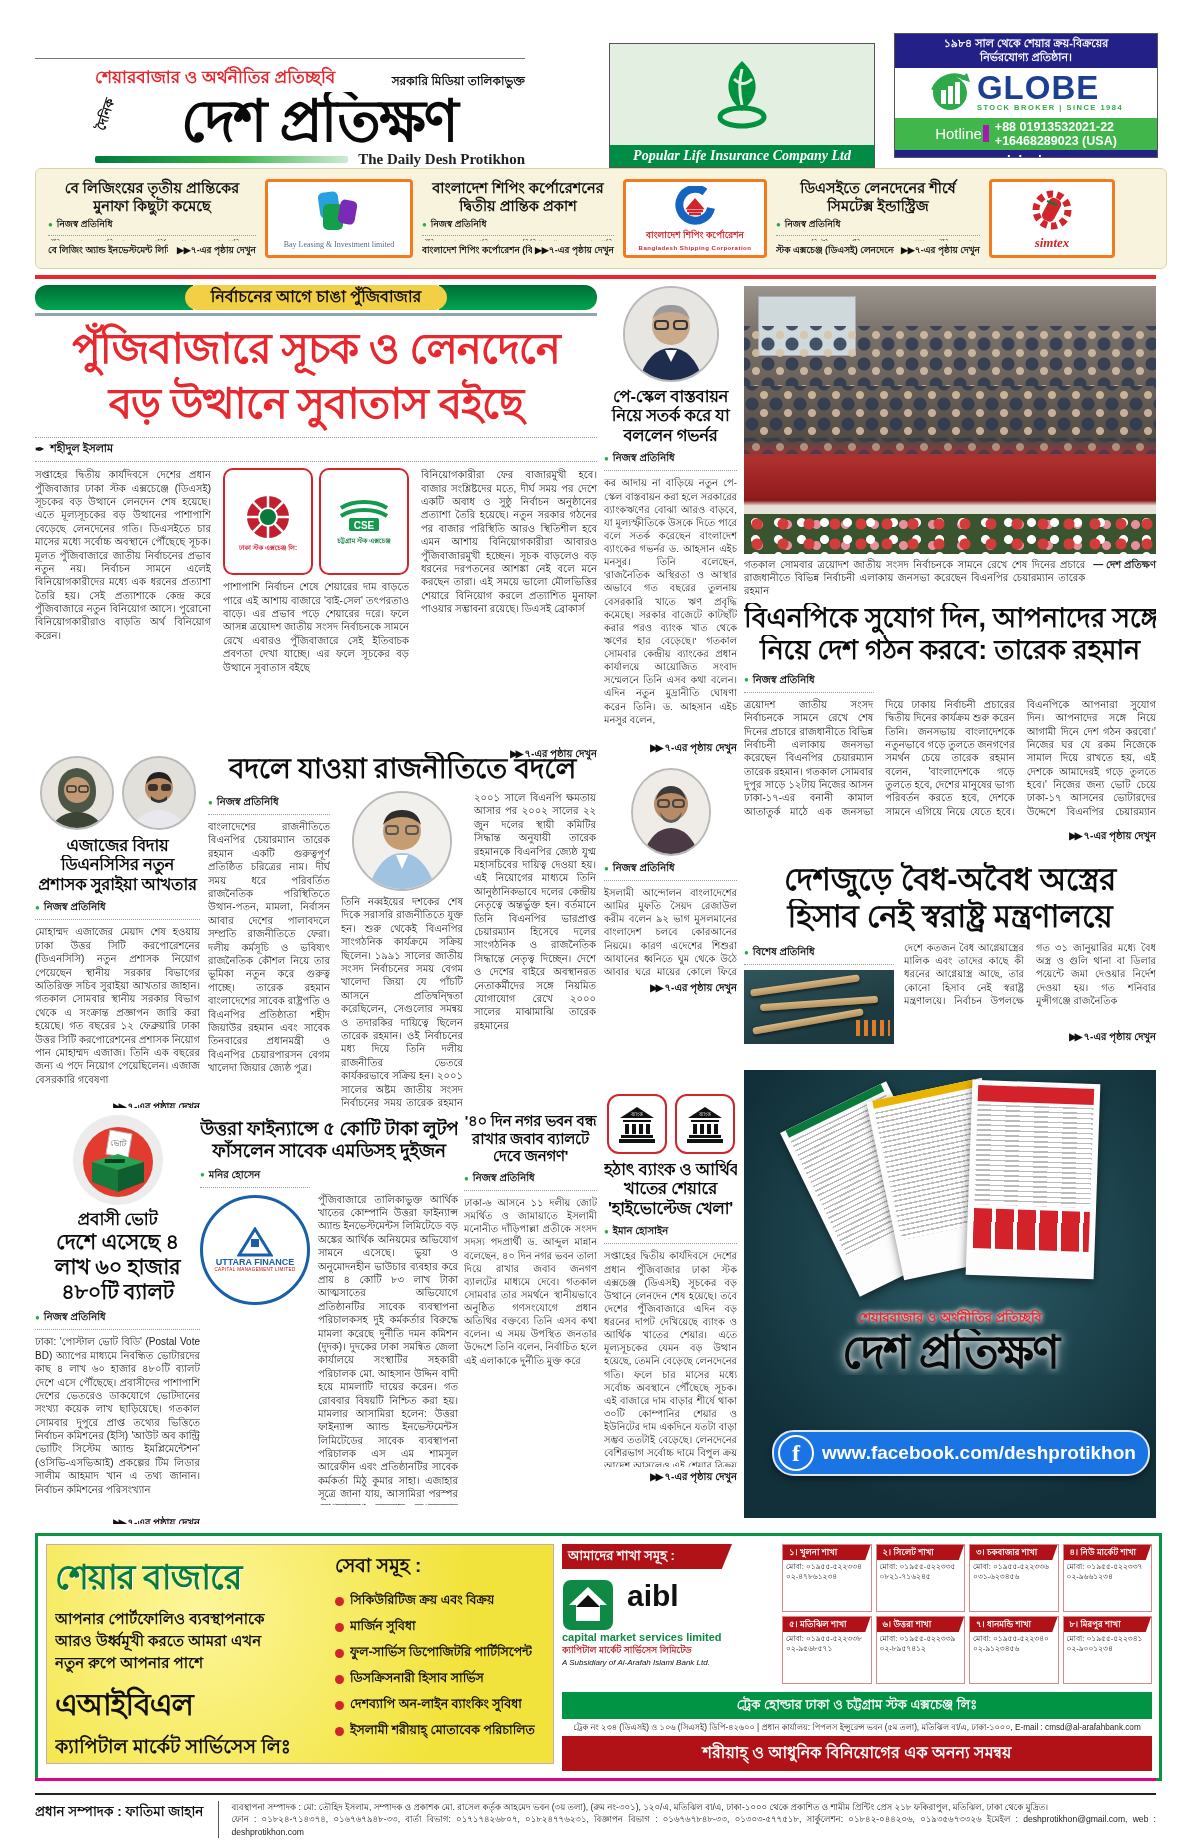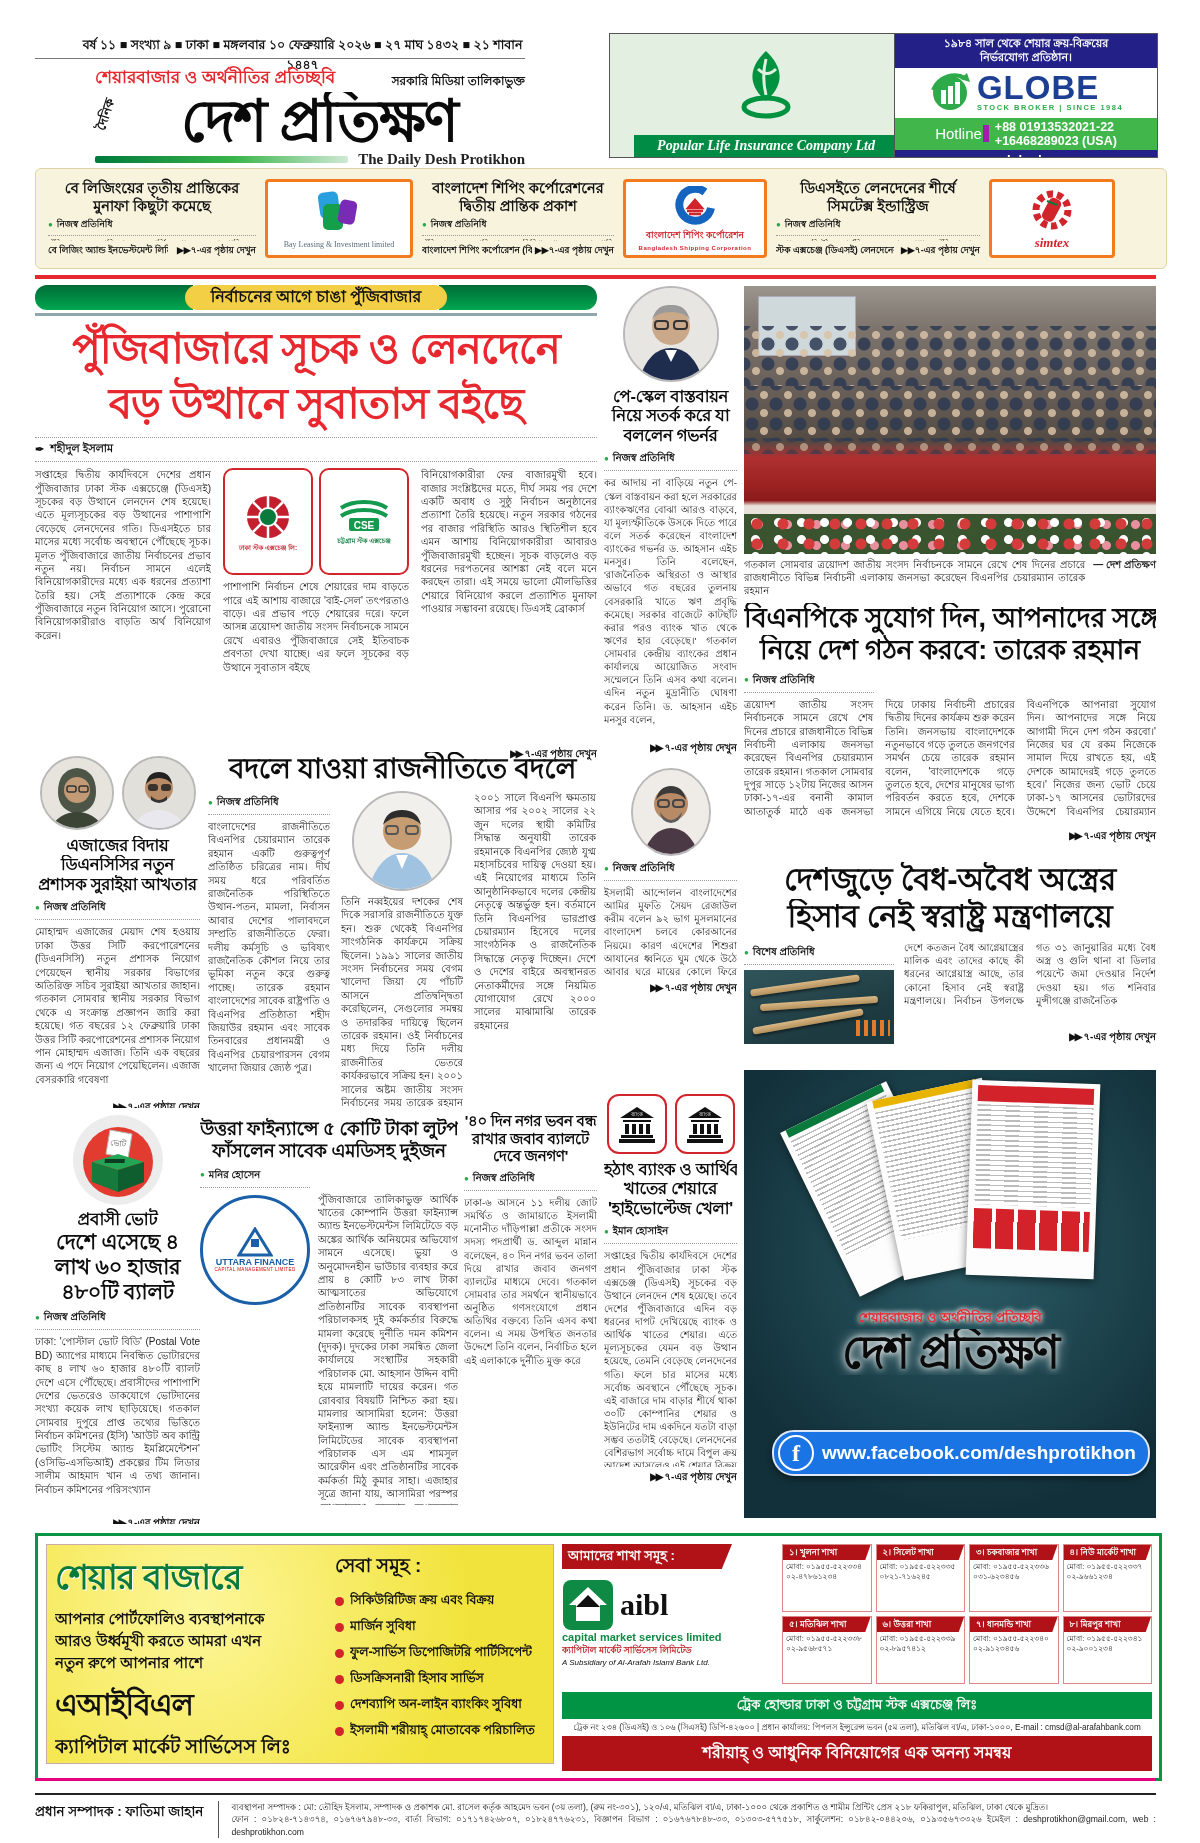--- a/index.html
+++ b/index.html
@@ -114,39 +114,38 @@
   
   .footer{border-top:2.5px solid #222;display:flex;gap:12px;padding-top:6px;}
   .ft-ed{font-size:13.5px;font-weight:bold;white-space:nowrap;border-right:1.5px solid #555;padding-right:15px;}
   .ft-sm{font-size:8.6px;line-height:1.45;text-align:justify;color:#222;}
 </style>
 </head>
 <body>
 
 <div class="sheet">
 
-  <div class="abs dateline" style="left:80px;top:36px;width:445px;">বর্ষ ১১ ■ সংখ্যা ৯ ■ ঢাকা ■ মঙ্গলবার ১০ ফেব্রুয়ারি ২০২৬ ■ ২৭ মাঘ ১৪৩২ ■ ২১ শাবান ১৪৪৭</div>
   <div class="abs date-rule" style="left:35px;top:58px;width:490px;"></div>
 
   <div class="abs" style="left:95px;top:64px;width:430px;height:102px;">
     <div style="display:flex;justify-content:space-between;align-items:flex-end;">
       <span class="mh-tag">শেয়ারবাজার ও অর্থনীতির প্রতিচ্ছবি</span>
       <span class="mh-reg">সরকারি মিডিয়া তালিকাভুক্ত</span>
     </div>
     <div style="display:flex;align-items:center;">
       <span class="mh-daily">দৈনিক</span>
       <span class="mh-title nw" style="flex:1;text-align:center;">দেশ প্রতিক্ষণ</span>
     </div>
     <div style="display:flex;align-items:center;gap:10px;margin-top:1px;">
       <div class="green-bar" style="background:linear-gradient(90deg,#007a3d,#39b54a 55%,#cfe9d4);"></div>
       <span class="mh-sub">The Daily Desh Protikhon</span>
     </div>
   </div>
 
-  <div class="abs ad popular" style="left:609px;top:33px;width:264px;height:123px;padding-left:24px;">
+  <div class="abs ad popular" style="left:609px;top:43px;width:264px;height:123px;">
     <div class="leafwrap">
       <svg width="58" height="72" viewBox="0 0 58 72">
         <path d="M29 2 C44 16 50 34 29 52 C8 34 14 16 29 2 Z" fill="#00923f"></path>
         <path d="M29 10 C26 22 26 34 29 46 M21 20 C27 26 33 26 39 20" stroke="#e2efe1" stroke-width="3" fill="none"></path>
         <ellipse cx="29" cy="58" rx="22" ry="9" fill="none" stroke="#00923f" stroke-width="5"></ellipse>
       </svg>
     </div>
     <div class="bar">Popular Life Insurance Company Ltd</div>
   </div>
 
@@ -633,21 +632,21 @@
             <li>
               <span class="rdot"></span>
               <span class="nw">ইসলামী শরীয়াহ্ মোতাবেক পরিচালিত</span>
             </li>
           </ul>
       </div>
     </div>
 
     <div class="abs" style="left:524px;top:8px;width:212px;">
       <div class="ribbon" style="font-size:13px;width:170px;box-sizing:border-box;">আমাদের শাখা সমূহ :</div>
-      <div style="display:flex;align-items:center;gap:6px;margin-top:10px;font-family:Liberation Serif, serif;">
+      <div style="display:flex;gap:13px;margin-top:10px;">
         <svg width="52" height="52" viewBox="0 0 52 52">
           <rect x="1" y="1" width="50" height="50" rx="8" fill="#0f8a44"></rect>
           <polygon points="26,8 45,26 38,26 38,42 14,42 14,26 7,26" fill="#fff"></polygon>
           <polygon points="26,16 38,28 14,28" fill="#111"></polygon>
         </svg>
         <div style="font-size:30px;font-weight:900;">aibl</div>
       </div>
       <div style="font-size:11px;font-weight:bold;color:#0f8a44;" class="nw">capital market services limited</div>
       <div style="font-size:9px;color:#c1272d;font-weight:bold;" class="nw">ক্যাপিটাল মার্কেট সার্ভিসেস লিমিটেড</div>
       <div style="font-size:8px;font-style:italic;" class="nw">A Subsidiary of Al-Arafah Islami Bank Ltd.</div>

